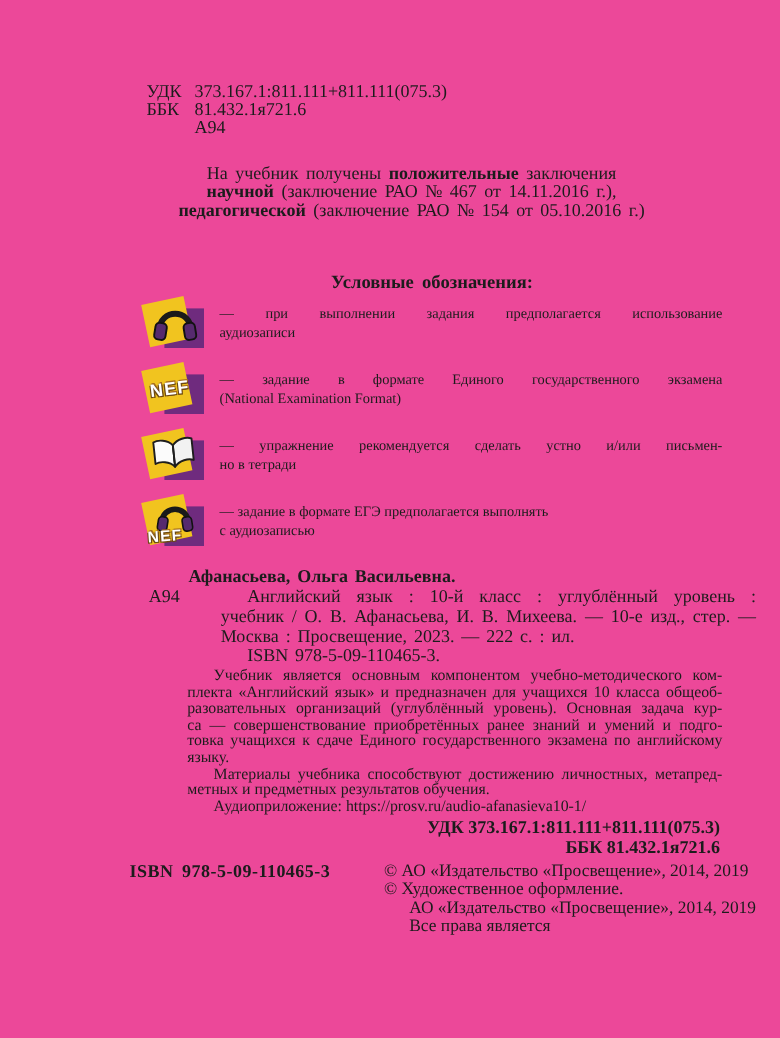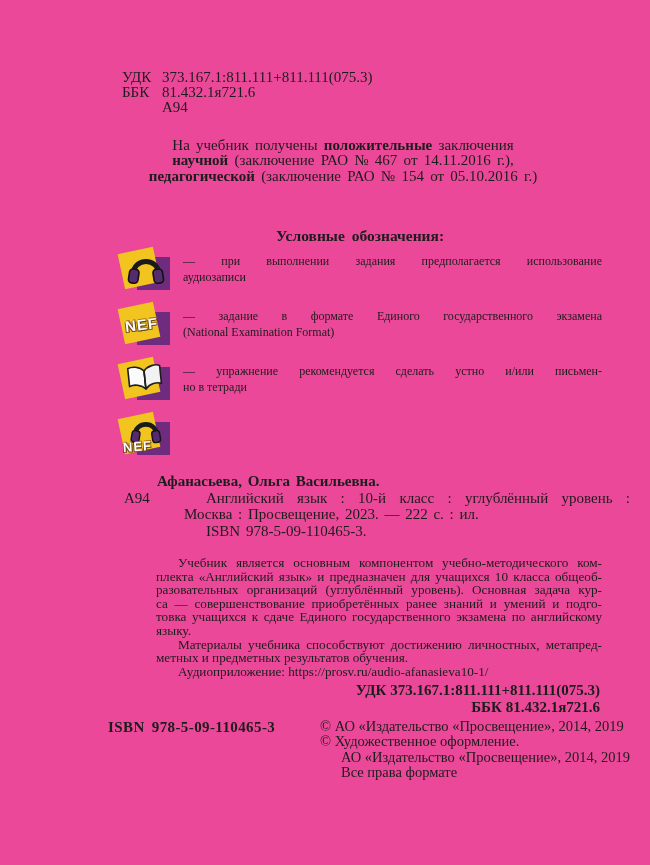--- a/index.html
+++ b/index.html
@@ -121,26 +121,31 @@
       <span class="sq y"></span>
       <svg width="52" height="44" viewBox="0 0 52 44">
         <g transform="translate(4 0) scale(0.84)">
           <path d="M13 27 C13 9, 39 9, 39 27" fill="none" stroke="#1a1a1a" stroke-width="5.5" stroke-linecap="round"></path>
           <rect x="9" y="21" width="9.5" height="14" rx="3.5" fill="#562a6e" stroke="#121212" stroke-width="1.6" transform="rotate(9 13 28)"></rect>
           <rect x="33.5" y="21" width="9.5" height="14" rx="3.5" fill="#562a6e" stroke="#121212" stroke-width="1.6" transform="rotate(-9 39 28)"></rect>
         </g>
       </svg>
       <span class="nef-label small">NEF</span>
     </div>
+    <div class="leg-text">
+      <div class="tline">— задание в формате ЕГЭ предполагается выполнять</div>
+      <div class="tline">с аудиозаписью</div>
+    </div>
   </div>
 
   <div class="author">Афанасьева, Ольга Васильевна.</div>
   <div class="catalog-code">А94</div>
   <div class="catalog-body">
     <div class="cline indent just">Английский язык : 10-й класс : углублённый уровень :</div>
+    <div class="cline just">учебник / О. В. Афанасьева, И. В. Михеева. — 10-е изд., стер. —</div>
     <div class="cline">Москва : Просвещение, 2023. — 222 с. : ил.</div>
     <div class="cline indent">ISBN 978-5-09-110465-3.</div>
   </div>
 
   <div class="annotation">
     <div class="aline indent just">Учебник является основным компонентом учебно-методического ком-</div>
     <div class="aline just">плекта «Английский язык» и предназначен для учащихся 10 класса общеоб-</div>
     <div class="aline just">разовательных организаций (углублённый уровень). Основная задача кур-</div>
     <div class="aline just">са — совершенствование приобретённых ранее знаний и умений и подго-</div>
     <div class="aline just">товка учащихся к сдаче Единого государственного экзамена по английскому</div>
@@ -153,16 +158,16 @@
   <div class="ref-codes">
     <div>УДК 373.167.1:811.111+811.111(075.3)</div>
     <div>ББК 81.432.1я721.6</div>
   </div>
 
   <div class="isbn">ISBN 978-5-09-110465-3</div>
   <div class="copyright">
     <div>© АО «Издательство «Просвещение», 2014, 2019</div>
     <div>© Художественное оформление.</div>
     <div class="cindent">АО «Издательство «Просвещение», 2014, 2019</div>
-    <div class="cindent">Все права формате</div>
+    <div class="cindent">Все права является</div>
   </div>
 
 </div>
 
 </body></html>

